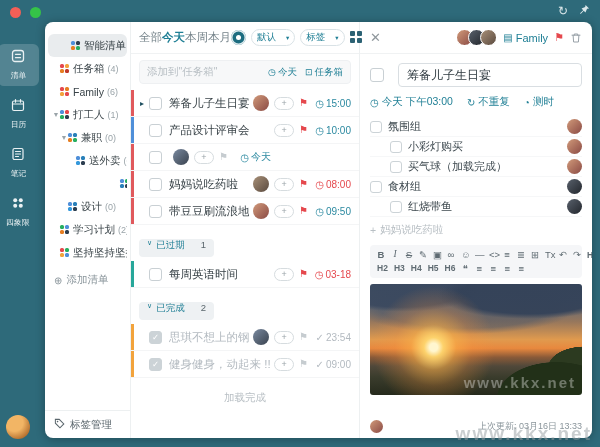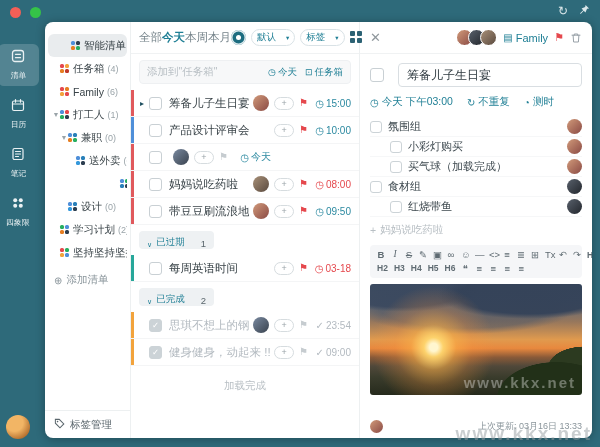--- a/index.html
+++ b/index.html
@@ -74,21 +74,21 @@
   .cluster { display:flex; align-items:center; gap:5px; margin-left:4px; flex-shrink:0; }
   .avatar { width:16px; height:16px; border-radius:50%; flex-shrink:0; }
   .plus-chip { width:20px; height:13px; border:1px solid #d6dcdf; border-radius:7px; color:#9aa4a9; font-size:9px;
                display:flex; align-items:center; justify-content:center; cursor:pointer; }
   .flag { font-size:10px; line-height:1; }
   .flag.red { color:#e5484d; } .flag.gray { color:#c6ccd0; }
   .time { font-size:10px; display:flex; gap:2px; align-items:center; min-width:38px; justify-content:flex-end; white-space:nowrap; }
   .time.upcoming { color:#2b89a0; } .time.overdue { color:#e5484d; } .time.done { color:#b3bac0; }
 
   .section-row { padding:6px 8px 4px; flex-shrink:0; }
-  .section-pill { display:inline-flex; align-items:flex-end; background:#eef1f3; border-radius:4px; height:18px; padding:0 8px;
+  .section-pill { display:inline-flex; align-items:flex-start; background:#eef1f3; border-radius:4px; height:18px; padding:0 8px;
                   font-size:9.5px; color:#1f7f95; cursor:pointer; }
   .sec-caret { font-size:7px; margin-right:4px; }
   .sec-count { color:#5a666c; margin-left:16px; }
   .load-done { text-align:center; color:#b8bfc4; font-size:10.5px; padding:13px 0; }
 
   
   .detail { flex:1; min-width:0; display:flex; flex-direction:column; }
   .d-header { height:32px; border-bottom:1px solid #f0f2f3; display:flex; align-items:center; padding:0 10px; gap:6px; flex-shrink:0; }
   .close { color:#8f979c; font-size:13px; cursor:pointer; }
   .d-avatars { margin-left:auto; display:flex; padding-left:5px; }

